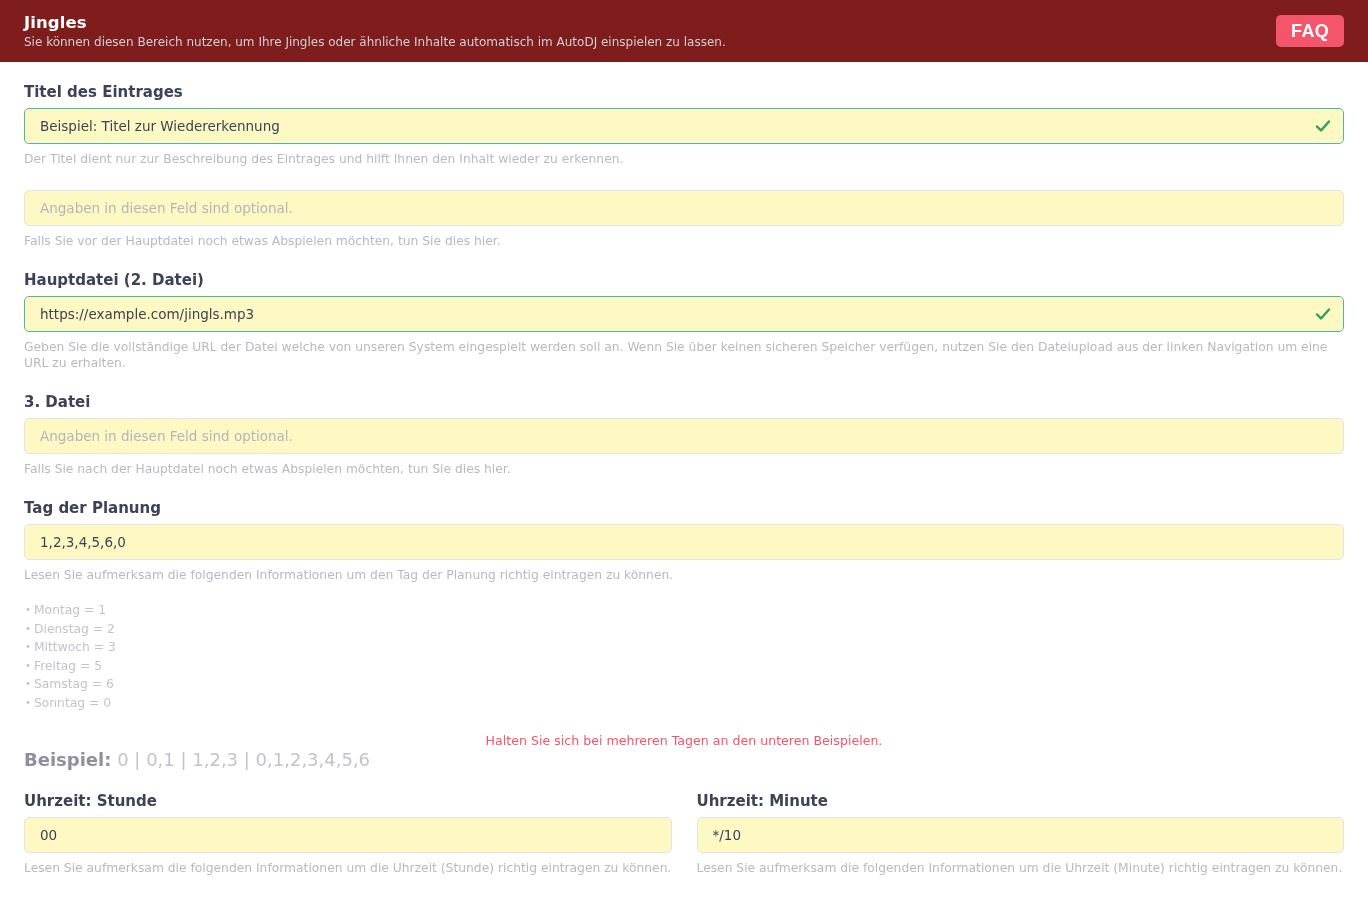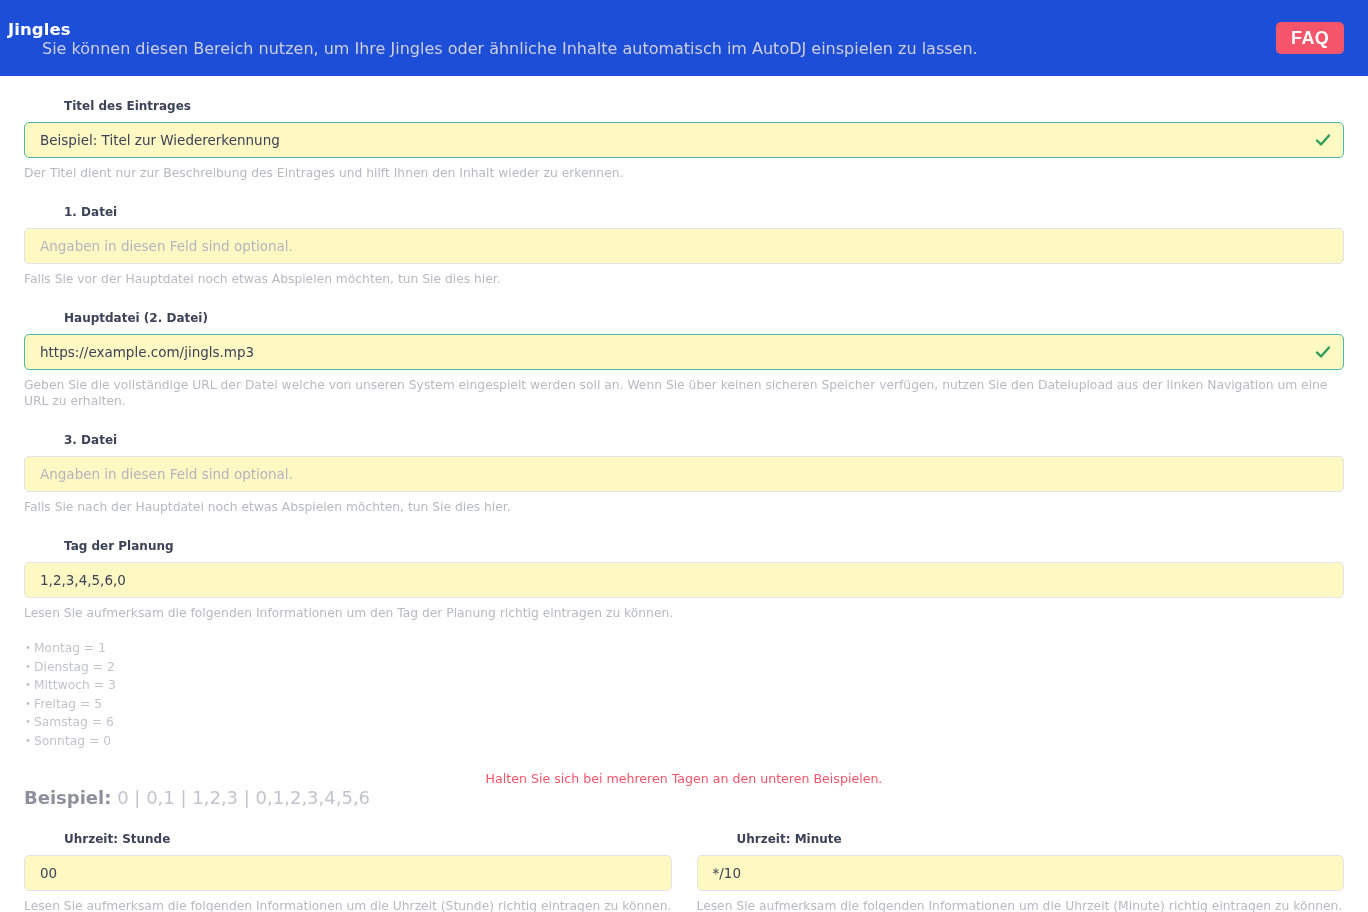--- a/index.html
+++ b/index.html
@@ -7,42 +7,41 @@
   html, body {
     margin: 0; padding: 0;
     width: 1368px; height: 912px;
     background: #ffffff;
     font-family: "DejaVu Sans", "Liberation Sans", sans-serif;
     overflow: hidden;
   }
 
   
   .page-header {
-    background: #1d4ed8;
-    height: 76px;
+    background: #7f1d1d;
+    height: 62px;
     display: flex;
     align-items: center;
     justify-content: space-between;
-    padding: 0 24px 0 8px;
+    padding: 0 24px 0 24px;
     position: relative;
   }
   .header-text { display: flex; flex-direction: column; justify-content: center; gap: 2px; }
   .header-title {
     color: #ffffff;
     font-size: 16.5px;
     font-weight: bold;
     line-height: 19px;
     letter-spacing: 0.1px;
   }
   .header-subtitle {
     color: #cfcfda;
-    font-size: 16px;
+    font-size: 12px;
     font-weight: normal;
     line-height: 16px;
-    margin-left: 34px;
   }
   .faq-button {
     background: #f4556b;
     color: #ffffff;
     font-size: 18px;
     font-weight: bold;
     border: none;
     border-radius: 5px;
     padding: 9px 15px;
     cursor: pointer;
@@ -50,26 +49,25 @@
     letter-spacing: 0.3px;
   }
 
   
   .form-body { padding: 22px 24px 0 24px; }
 
   .field-block { margin-bottom: 0; }
 
   .field-label {
     display: block;
-    font-size: 12px;
+    font-size: 15px;
     font-weight: bold;
     color: #3c4257;
     margin-bottom: 8px;
     line-height: 16px;
-    margin-left: 40px;
   }
 
   .input-wrap { position: relative; width: 100%; }
 
   .text-input {
     width: 100%;
     height: 36px;
     border: 1px solid #e3e3e9;
     border-radius: 5px;
     padding: 0 40px 0 15px;
@@ -166,21 +164,20 @@
       <svg class="check-icon" viewBox="0 0 16 16">
         <path d="M2 8.5 L6 12.5 L14 3.5" fill="none" stroke="#2e9e5b" stroke-width="2.4" stroke-linecap="round" stroke-linejoin="round"></path>
       </svg>
     </div>
     <p class="help-text">Der Titel dient nur zur Beschreibung des Eintrages und hilft Ihnen den Inhalt wieder zu erkennen.</p>
   </div>
 
   <div class="spacer-24"></div>
 
   <div class="field-block">
-    <label class="field-label">1. Datei</label>
     <div class="input-wrap">
       <input class="text-input" type="text" placeholder="Angaben in diesen Feld sind optional." style="">
     </div>
     <p class="help-text">Falls Sie vor der Hauptdatei noch etwas Abspielen möchten, tun Sie dies hier.</p>
   </div>
 
   <div class="spacer-24"></div>
 
   <div class="field-block">
     <label class="field-label">Hauptdatei (2. Datei)</label>

